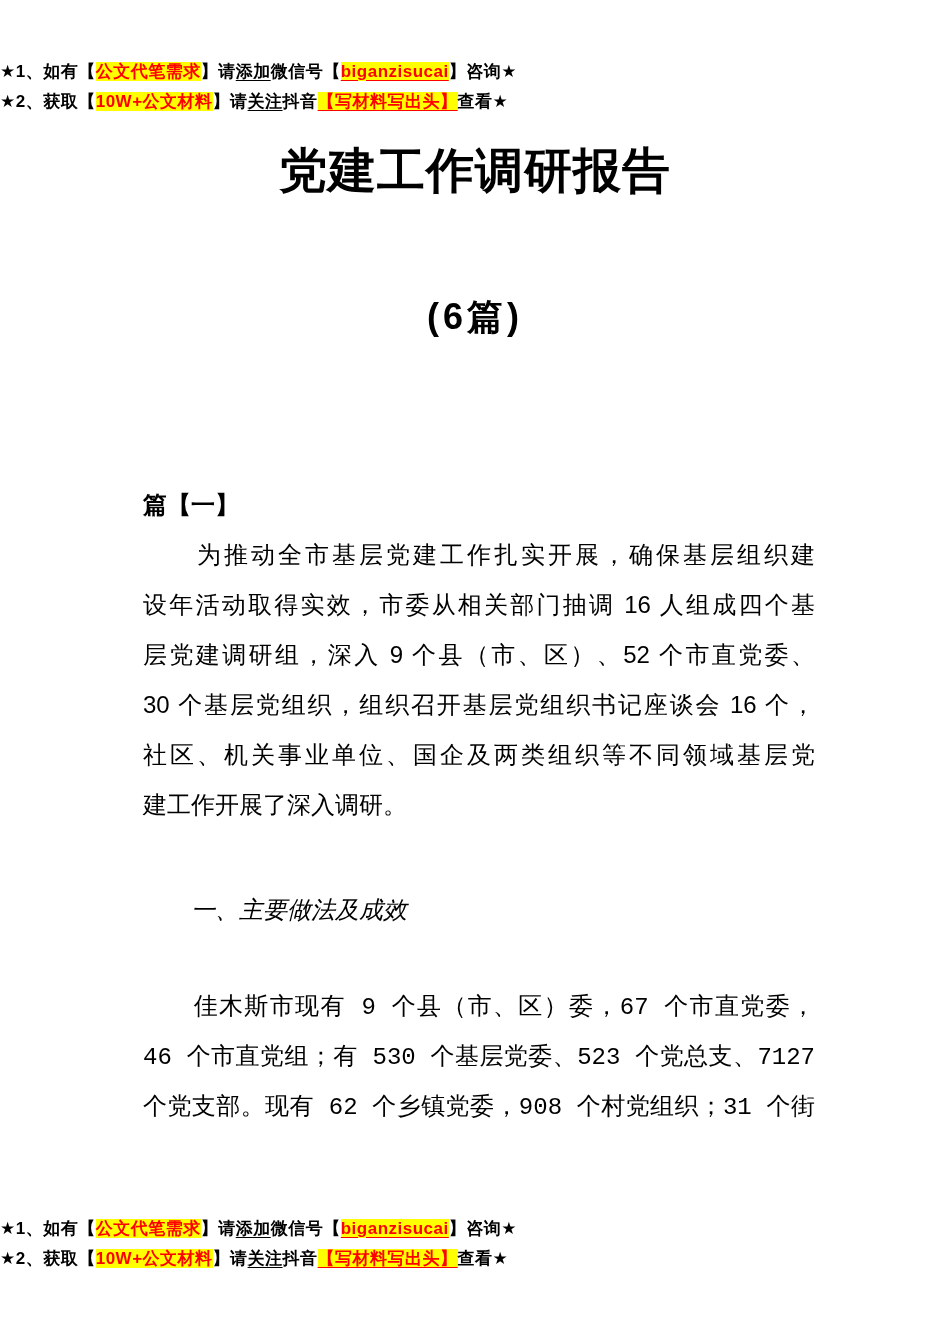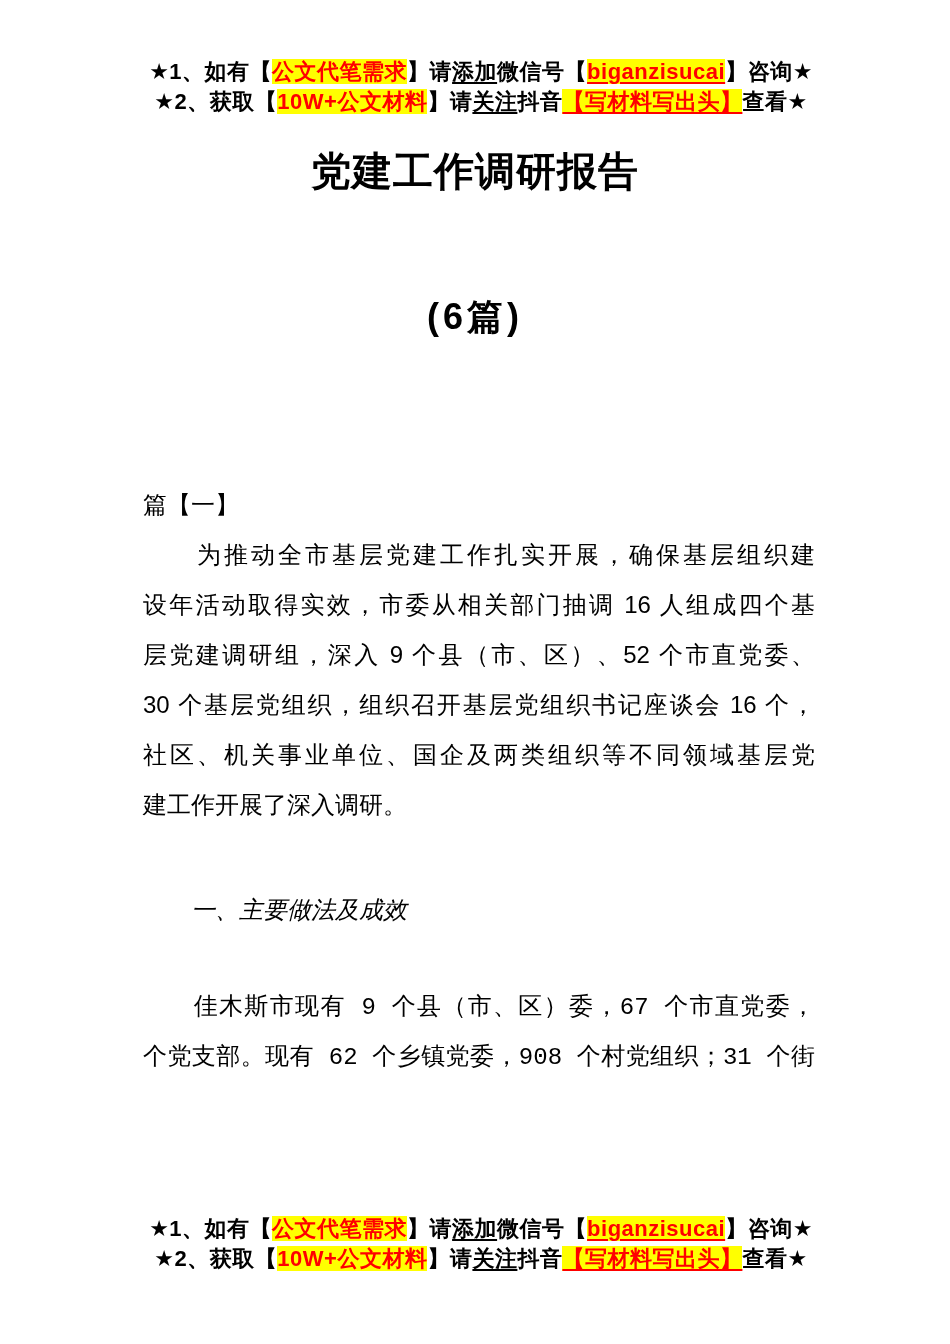--- a/index.html
+++ b/index.html
@@ -14,59 +14,58 @@
     width:950px;
     height:1344px;
     margin:0 auto;
     background:#ffffff;
     color:var(--ink);
     font-family:"Liberation Sans","DejaVu Sans",sans-serif;
     overflow:hidden;
   }
   
   .promo{
-    text-align:center;
+    text-align:left;
     font-weight:bold;
-    font-size:22px;
+    font-size:17px;
     line-height:30px;
     letter-spacing:0.5px;
     white-space:nowrap;
-    margin-left:12px;
   }
   .promo-top{ padding-top:57px; }
   .promo-bottom{ position:absolute; top:1214px; left:0; right:0; }
   .seg-plain{ color:var(--ink); }
   .seg-hl-red{ background:var(--hl); color:var(--red); }
   .seg-underline{ color:var(--ink); text-decoration:underline; text-underline-offset:3px; }
   .seg-hl-red-underline{ background:var(--hl); color:var(--red); text-decoration:underline; text-underline-offset:3px; }
   
   .doc-title{
     margin-top:26px;
     text-align:center;
-    font-size:40px;
+    font-size:48px;
     font-weight:bold;
     line-height:56px;
     letter-spacing:1px;
   }
   .doc-subtitle{
     margin-top:90px;
     text-align:center;
     font-size:36px;
     font-weight:bold;
     line-height:56px;
     letter-spacing:4px;
   }
   
   .body{
     margin:135px 135px 0 143px;
     font-size:24px;
     line-height:50px;
     color:var(--ink);
   }
-  .section-label{ font-weight:normal; }
+  .section-label{ font-weight:bold; }
   .bline{
     text-align:justify;
     text-align-last:justify;
   }
   .bline.short{ text-align-last:left; }
   .heading{ margin-top:55px;font-style:italic; }
   .para-2{ margin-top:48px;font-family:Liberation Mono, monospace; }
 </style>
 </head>
 <body>
@@ -88,20 +87,21 @@
         <div class="bline">　　为推动全市基层党建工作扎实开展，确保基层组织建</div>
         <div class="bline">设年活动取得实效，市委从相关部门抽调 16 人组成四个基</div>
         <div class="bline">层党建调研组，深入 9 个县（市、区）、52 个市直党委、</div>
         <div class="bline">30 个基层党组织，组织召开基层党组织书记座谈会 16 个，</div>
         <div class="bline">社区、机关事业单位、国企及两类组织等不同领域基层党</div>
         <div class="bline short">建工作开展了深入调研。</div>
       </div>
     <div class="heading">　　一、主要做法及成效</div>
     <div class="para para-2">
         <div class="bline">　　佳木斯市现有 9 个县（市、区）委，67 个市直党委，</div>
+        <div class="bline">46 个市直党组；有 530 个基层党委、523 个党总支、7127</div>
         <div class="bline">个党支部。现有 62 个乡镇党委，908 个村党组织；31 个街</div>
       </div>
   </div>
 
   <div class="promo promo-bottom">
     <div class="promo-line"><span class="seg-plain">★1、如有【</span><span class="seg-hl-red">公文代笔需求</span><span class="seg-plain">】请</span><span class="seg-underline">添加</span><span class="seg-plain">微信号【</span><span class="seg-hl-red-underline">biganzisucai</span><span class="seg-plain">】咨询★</span></div>
     <div class="promo-line"><span class="seg-plain">★2、获取【</span><span class="seg-hl-red">10W+公文材料</span><span class="seg-plain">】请</span><span class="seg-underline">关注</span><span class="seg-plain">抖音</span><span class="seg-hl-red-underline">【写材料写出头】</span><span class="seg-plain">查看★</span></div>
   </div>
 
 </div>

